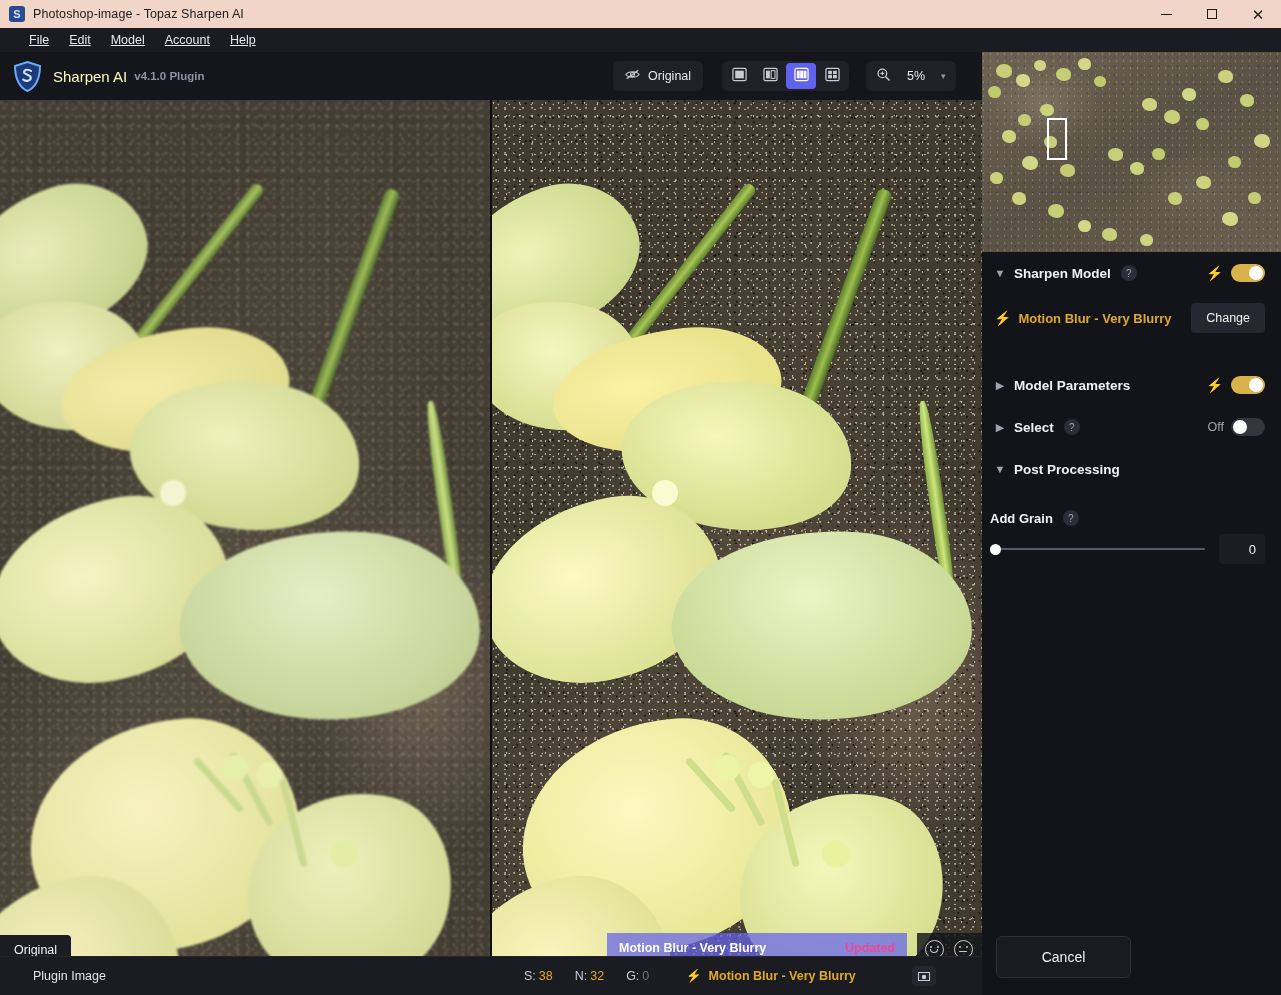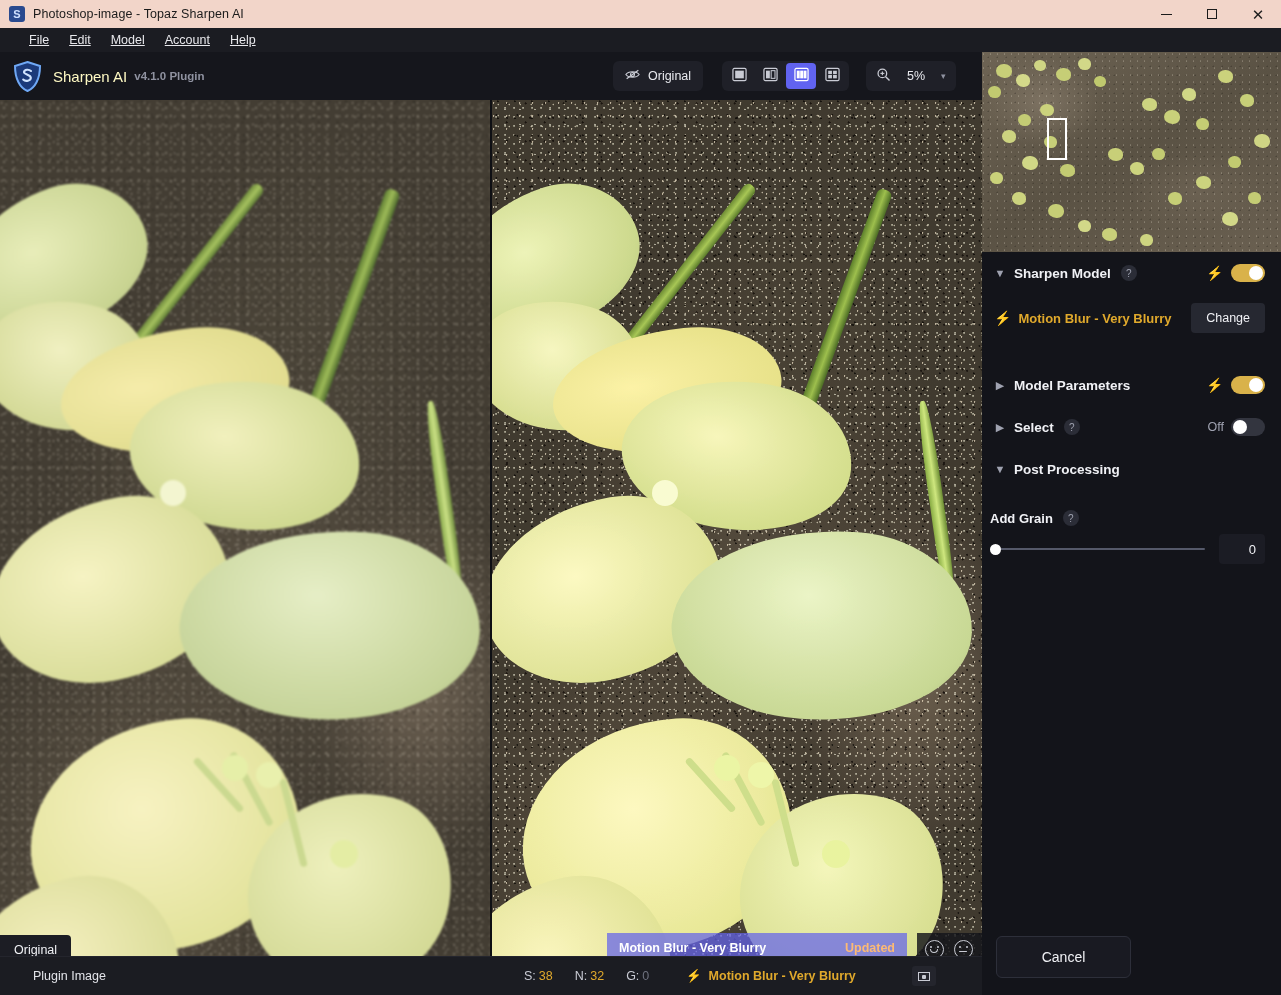--- a/index.html
+++ b/index.html
@@ -121,21 +121,21 @@
     position: absolute; left: 0; bottom: 30px;
     background: #1c1d24; color: #f0f1f5; font-size: 12.5px;
     padding: 8px 14px; border-radius: 0 4px 0 0;
   }
   .model-bar {
     position: absolute; left: 115px; bottom: 30px; width: 300px; height: 32px;
     background: rgba(98,99,236,.72); border-bottom: 3px solid #2fa84f;
     display: flex; align-items: center; padding: 0 12px;
   }
   .model-bar .mb-name { font-size: 12.5px; color: #fff; font-weight: bold; }
-  .model-bar .mb-state { margin-left: auto; font-size: 12.5px; color: #fdba74; font-weight: bold; }
+  .model-bar .mb-state { margin-left: auto; font-size: 12.5px; color: #ec4899; font-weight: bold; }
   .faces {
     position: absolute; left: 425px; bottom: 30px; height: 32px;
     display: flex; align-items: center; gap: 10px; padding-left: 8px;
     background: rgba(20,21,27,.82);
     padding-right: 10px;
   }
   .face {
     width: 19px; height: 19px; border-radius: 50%; border: 1.4px solid #c9cbd4;
     position: relative;
   }

